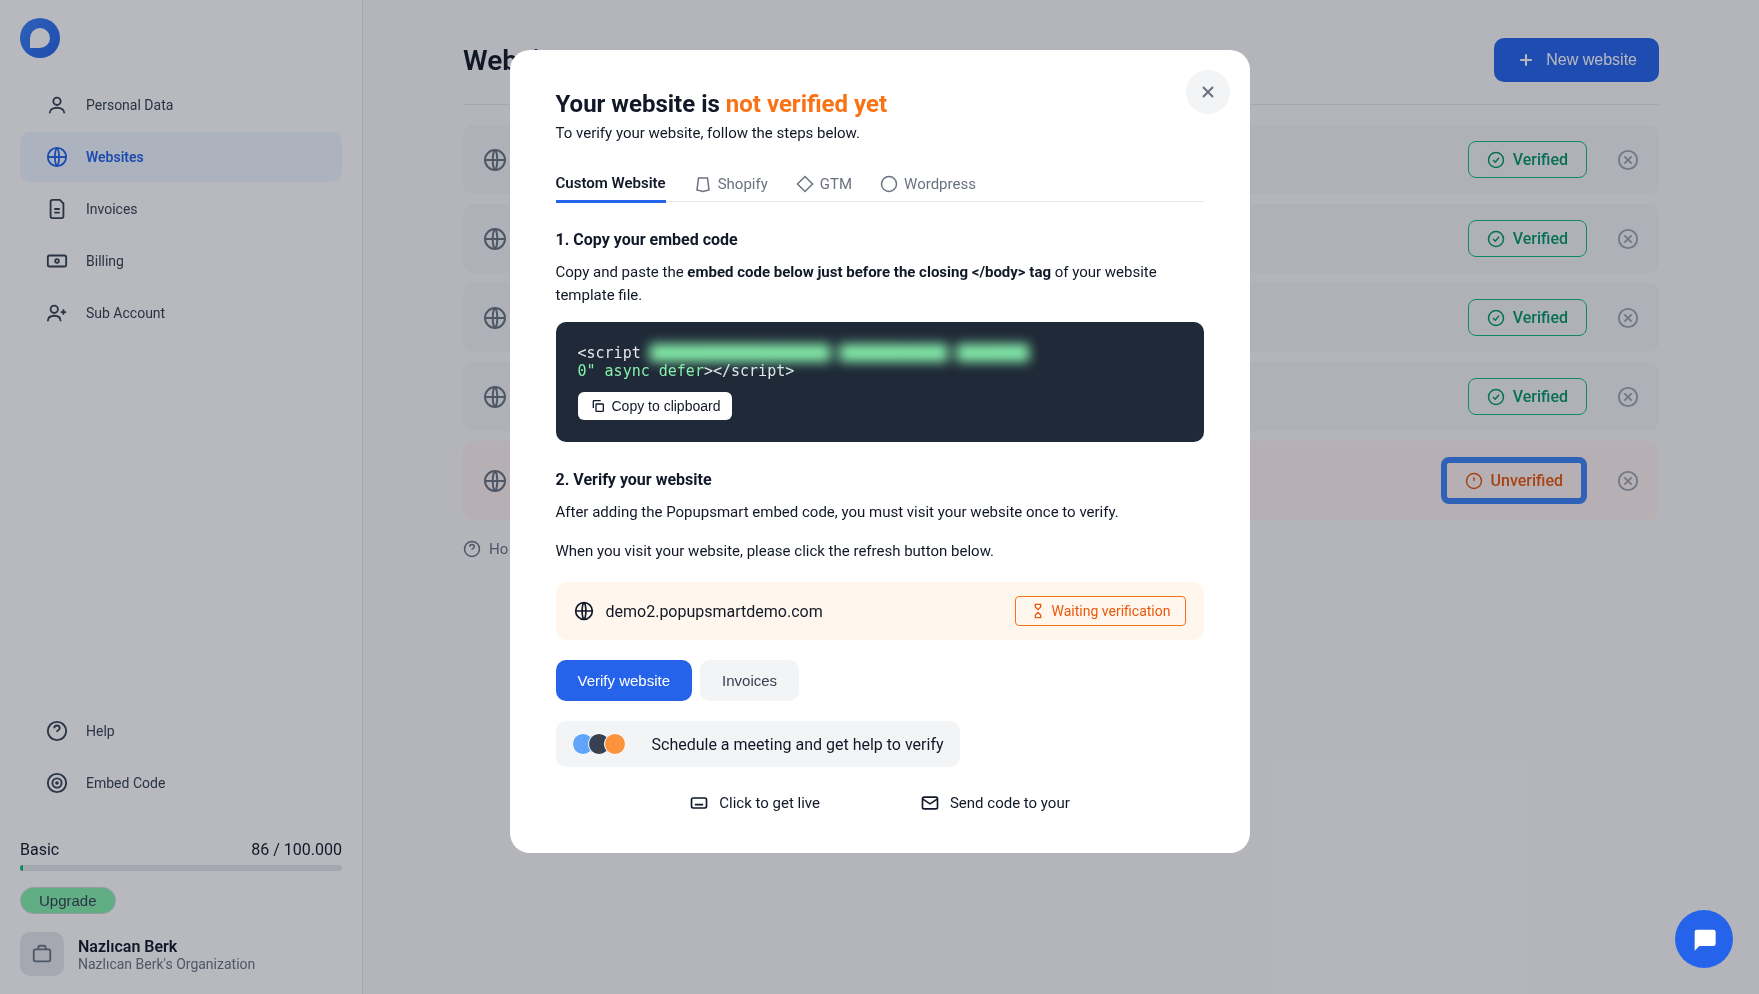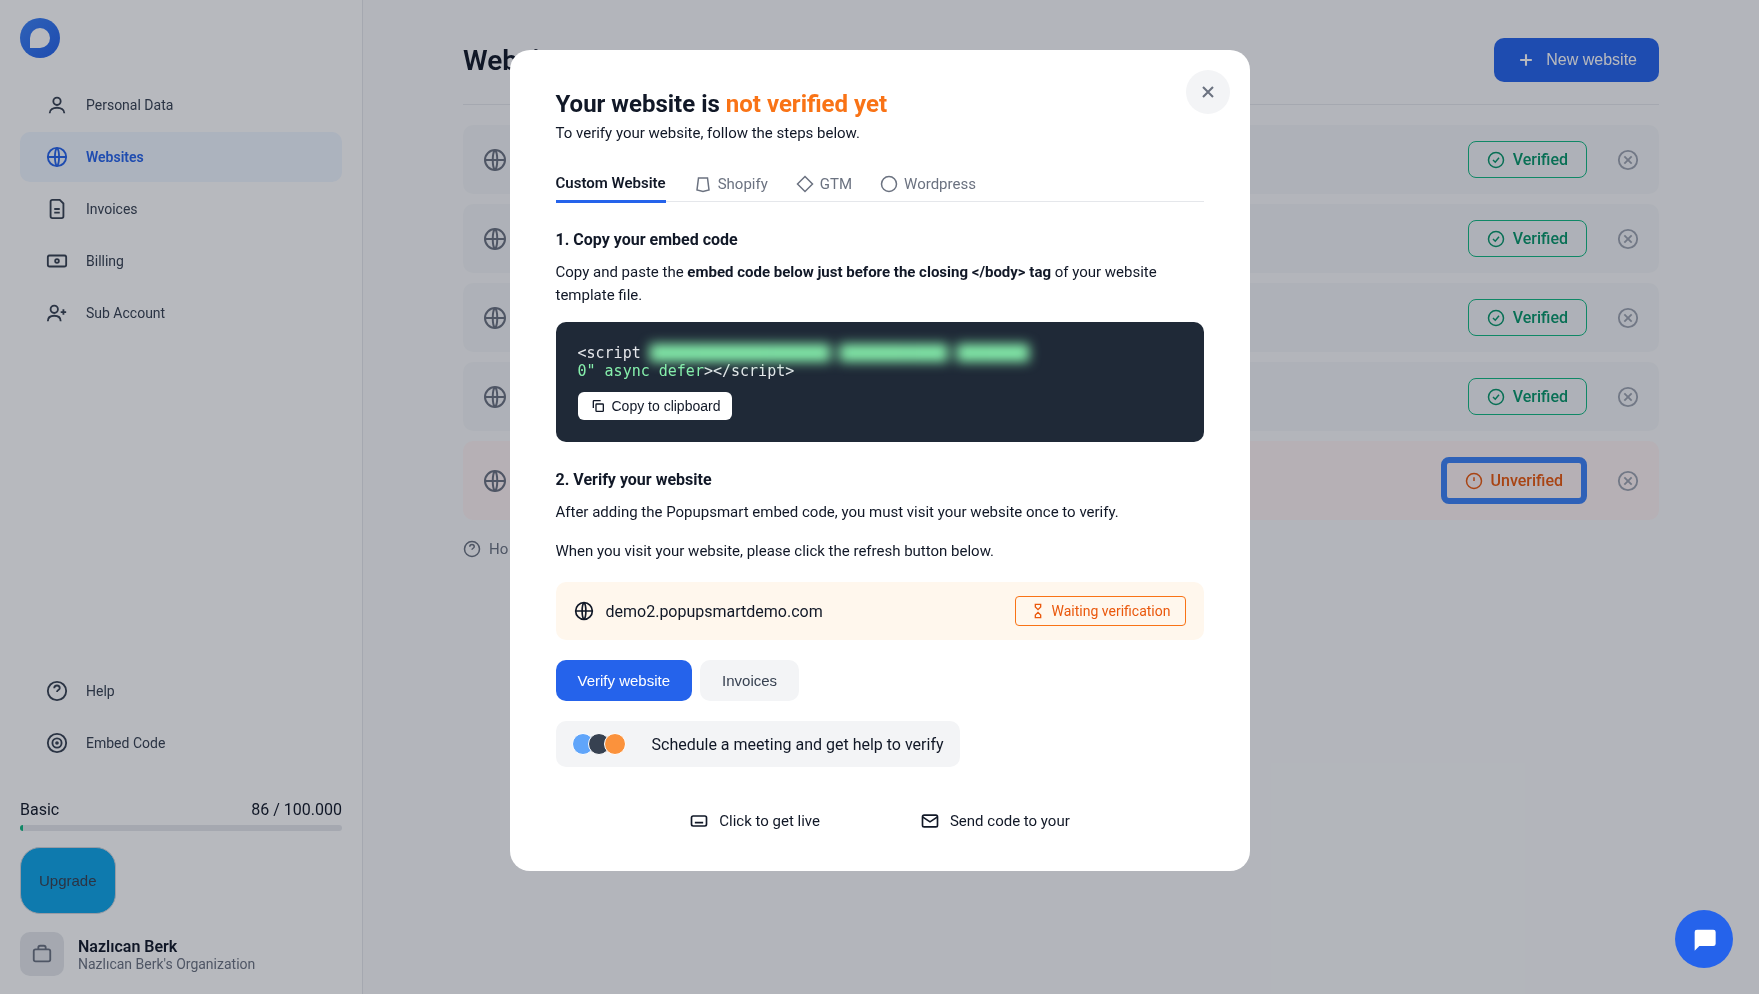--- a/index.html
+++ b/index.html
@@ -15,21 +15,21 @@
     .nav-item.active { background: #eff6ff; color: #2563eb; font-weight: 600; }
     .nav-item .icon { width: 26px; height: 26px; margin-right: 16px; display: flex; align-items: center; justify-content: center; }
     .sidebar-spacer { flex: 1; }
     .nav-group { margin-bottom: 10px; }
     .indicator-dot { width: 8px; height: 8px; background: #ef4444; border-radius: 50%; margin-left: 8px; }
     
     .plan { padding: 0 20px; margin-top: 20px; }
     .plan-row { display: flex; justify-content: space-between; font-size: 16px; color: #111827; margin-bottom: 6px; }
     .plan-bar { height: 6px; background: #e5e7eb; border-radius: 3px; overflow: hidden; }
     .plan-fill { height: 100%; background: #10b981; width: 1%; }
-    .upgrade-btn { margin-top: 16px; padding: 24px 18px; border: 1px solid #d1d5db; border-radius: 20px; background: #0ea5e9; font-size: 15px; color: #374151; cursor: pointer; }
+    .upgrade-btn { margin-top: 16px; padding: 4px 18px; border: 1px solid #d1d5db; border-radius: 20px; background: #86efac; font-size: 15px; color: #374151; cursor: pointer; }
     
     .profile-row { display: flex; align-items: center; padding: 18px 20px 0; margin-top: auto; }
     .avatar-sq { width: 44px; height: 44px; background: #e5e7eb; border-radius: 10px; display: flex; align-items: center; justify-content: center; margin-right: 14px; }
     .profile-name { font-size: 16px; font-weight: 600; }
     .profile-org { font-size: 14px; color: #6b7280; }
     
     
     .main { flex: 1; padding: 38px 100px; }
     .page-head { display: flex; justify-content: space-between; align-items: center; border-bottom: 1px solid #e5e7eb; padding-bottom: 22px; margin-bottom: 20px; }
     .page-title { font-size: 28px; font-weight: 600; }
@@ -82,21 +82,21 @@
     .btn-secondary { background: #f3f4f6; color: #374151; padding: 12px 22px; border-radius: 10px; border: none; font-size: 15px; font-weight: 500; cursor: pointer; }
     
     .schedule { display: flex; align-items: center; background: #f3f4f6; border-radius: 10px; padding: 12px 16px; margin-top: 20px; width: fit-content; gap: 14px; }
     .avatars { display: flex; margin-right: 12px; }
     .av { width: 22px; height: 22px; border-radius: 50%; margin-left: -6px; border: 1px solid #fff; }
     .av:first-child { margin-left: 0; }
     .av1 { background: #60a5fa; }
     .av2 { background: #374151; }
     .av3 { background: #fb923c; }
     
-    .bottom-actions { display: flex; justify-content: center; gap: 100px; margin-top: 44px; color: #111827; font-size: 15px; }
+    .bottom-actions { display: flex; justify-content: center; gap: 100px; margin-top: 26px; color: #111827; font-size: 15px; }
     .ba-item { display: flex; align-items: center; cursor: pointer; }
     .ba-item svg { margin-right: 10px; }
     
     .chat-fab { position: absolute; bottom: 26px; right: 26px; width: 58px; height: 58px; background: #2563eb; border-radius: 50%; display: flex; align-items: center; justify-content: center; color: #fff; cursor: pointer; }
   </style>
 </head>
 <body>
 
 <div class="app">
   <aside class="sidebar">

